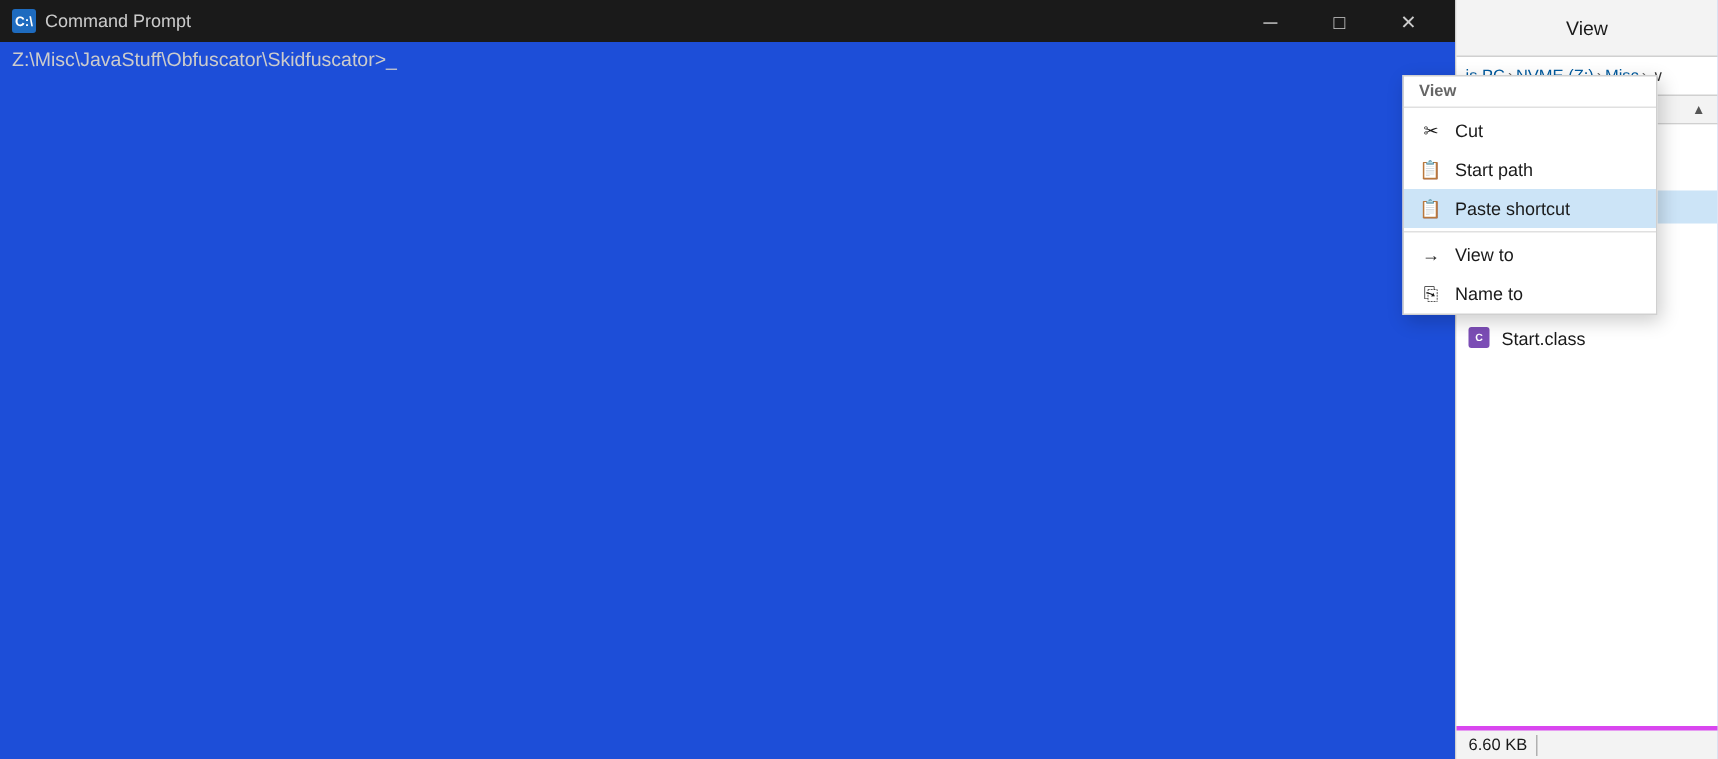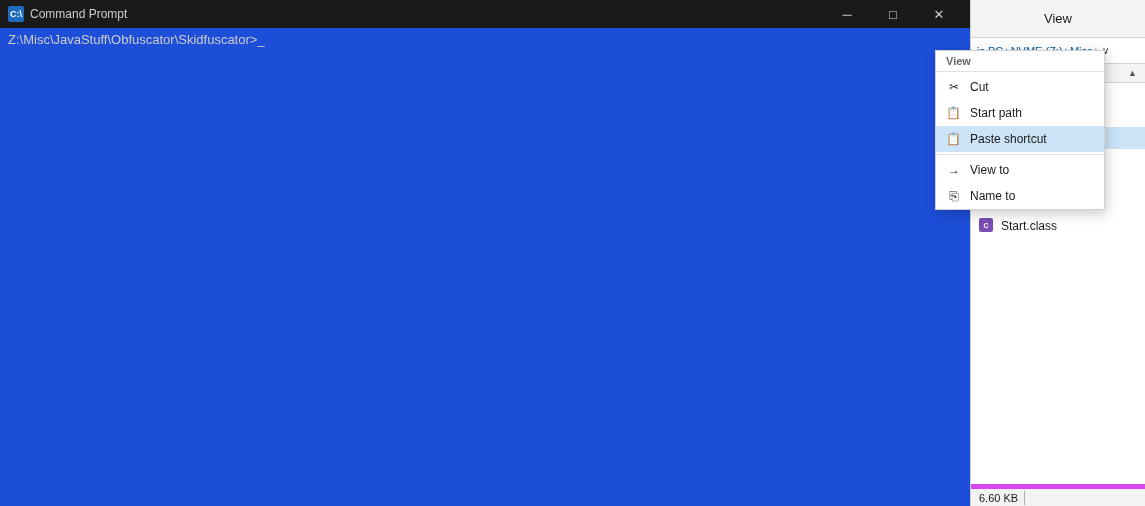--- a/index.html
+++ b/index.html
@@ -277,21 +277,21 @@
       display: flex; align-items: center; justify-content: center;
       color: #fff;
       font-size: 7px;
       font-weight: bold;
     }
 
     
     #explorer-statusbar {
       height: 22px;
       background: #f3f3f3;
-      border-top: 5px solid #d946ef;
+      border-top: 3px solid #d946ef;
       display: flex;
       align-items: center;
       padding: 0 8px;
       font-size: 11px;
       color: #1a1a1a;
     }
     #statusbar-divider {
       width: 1px; height: 14px;
       background: #b0b0b0;
       margin: 0 6px;

